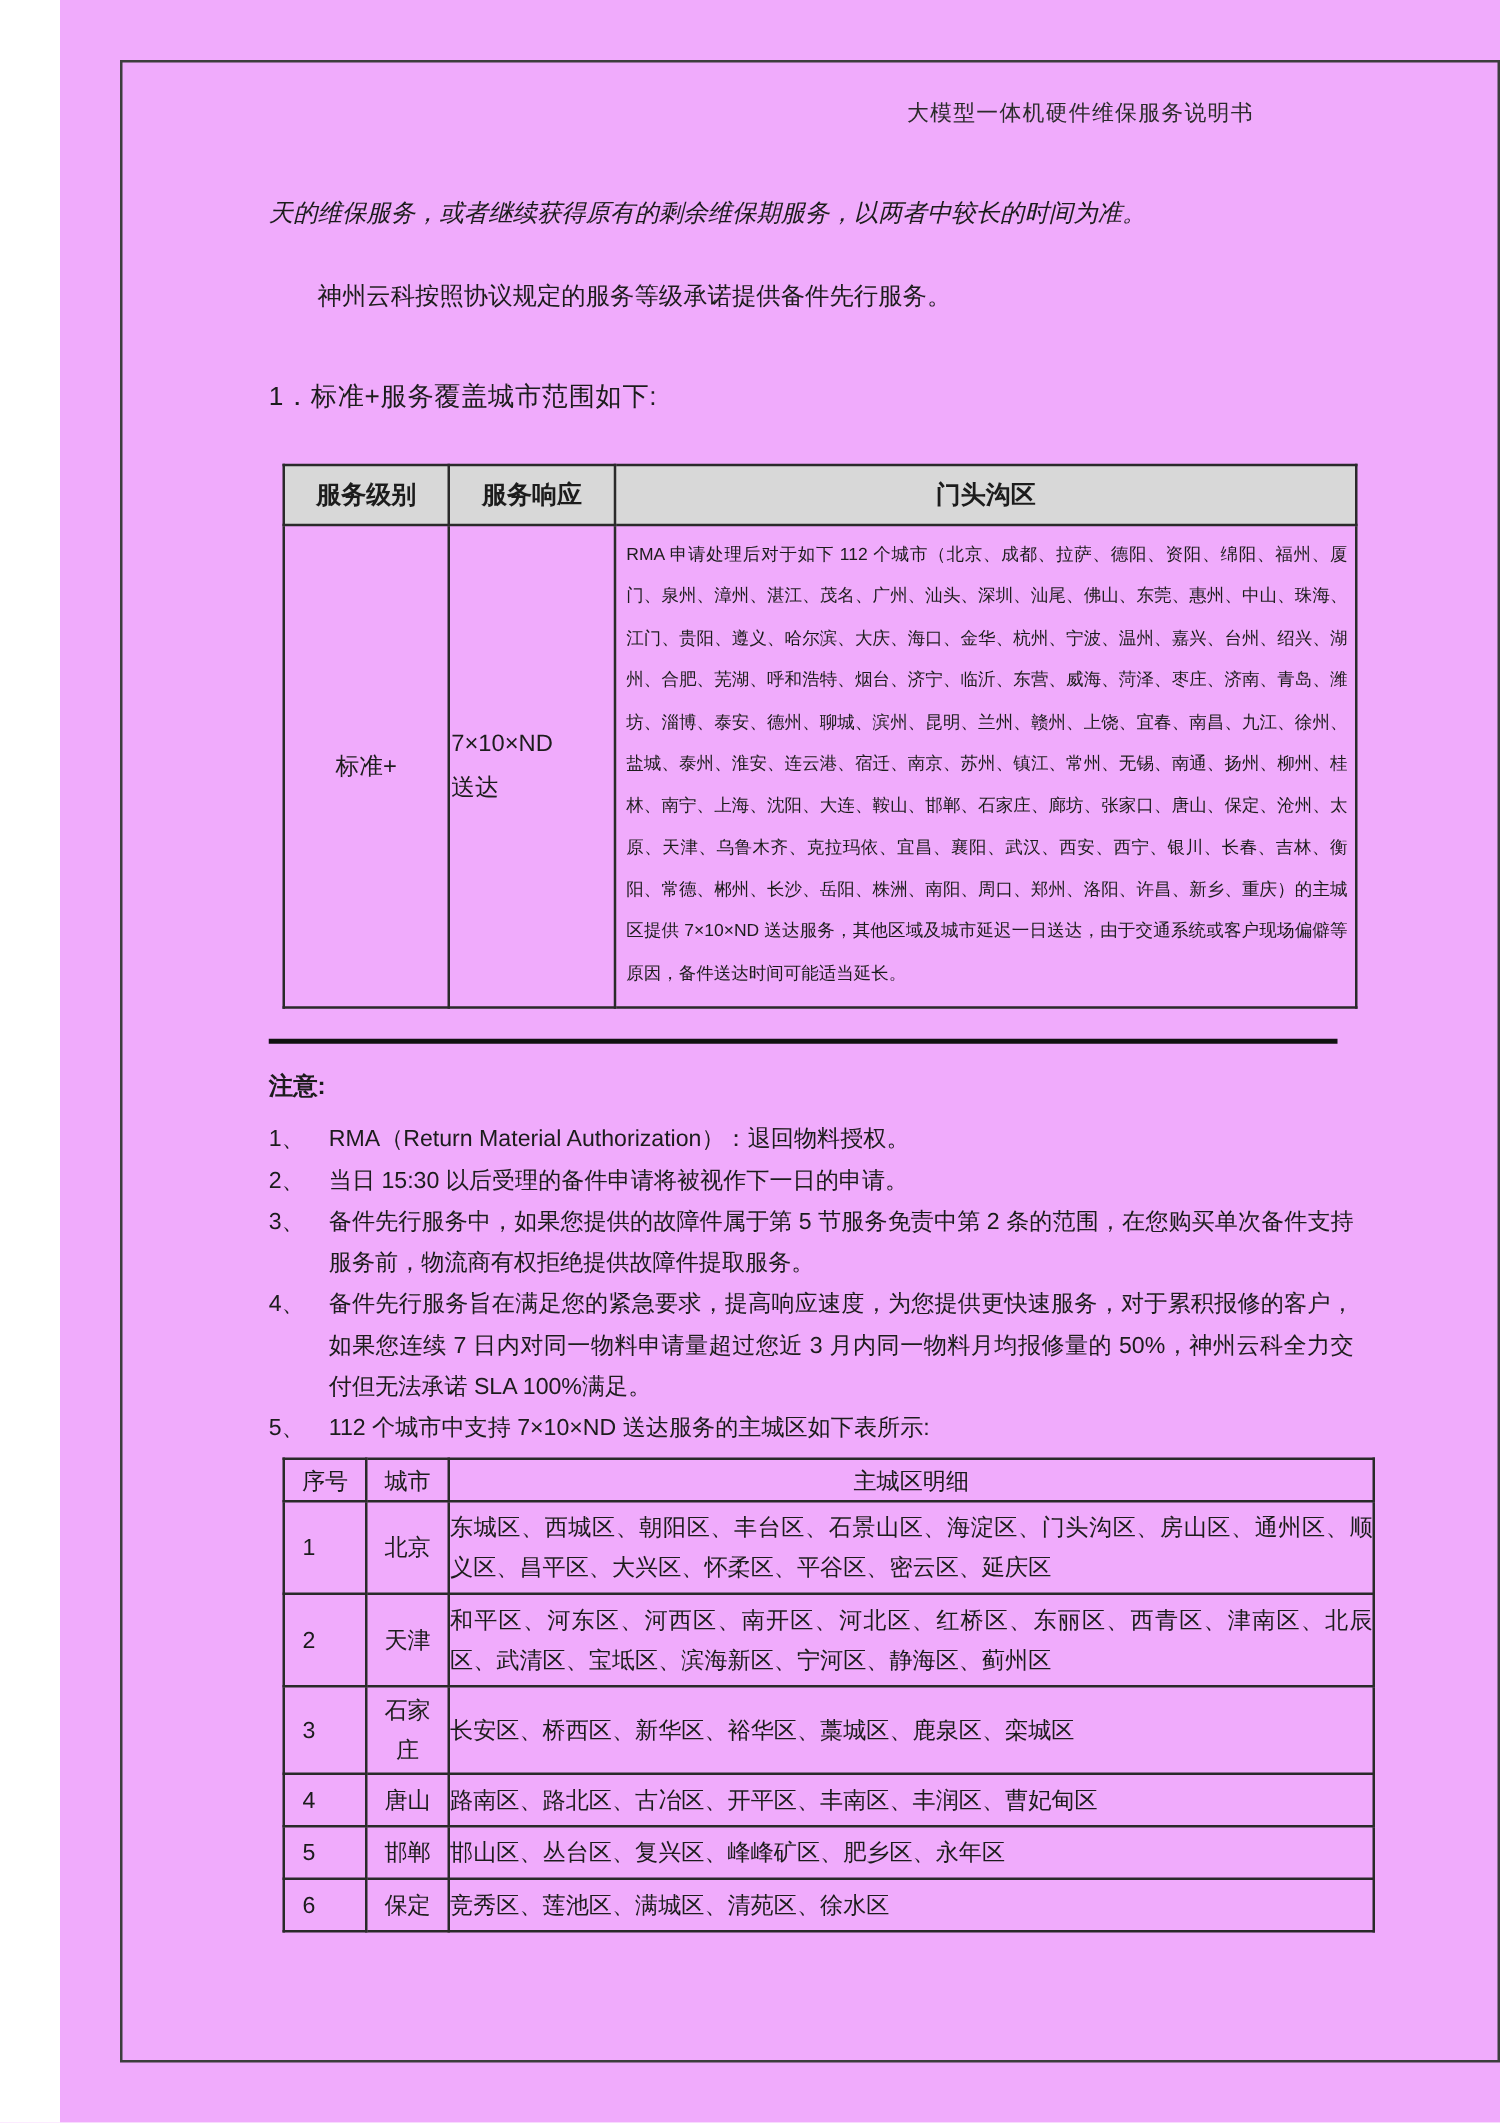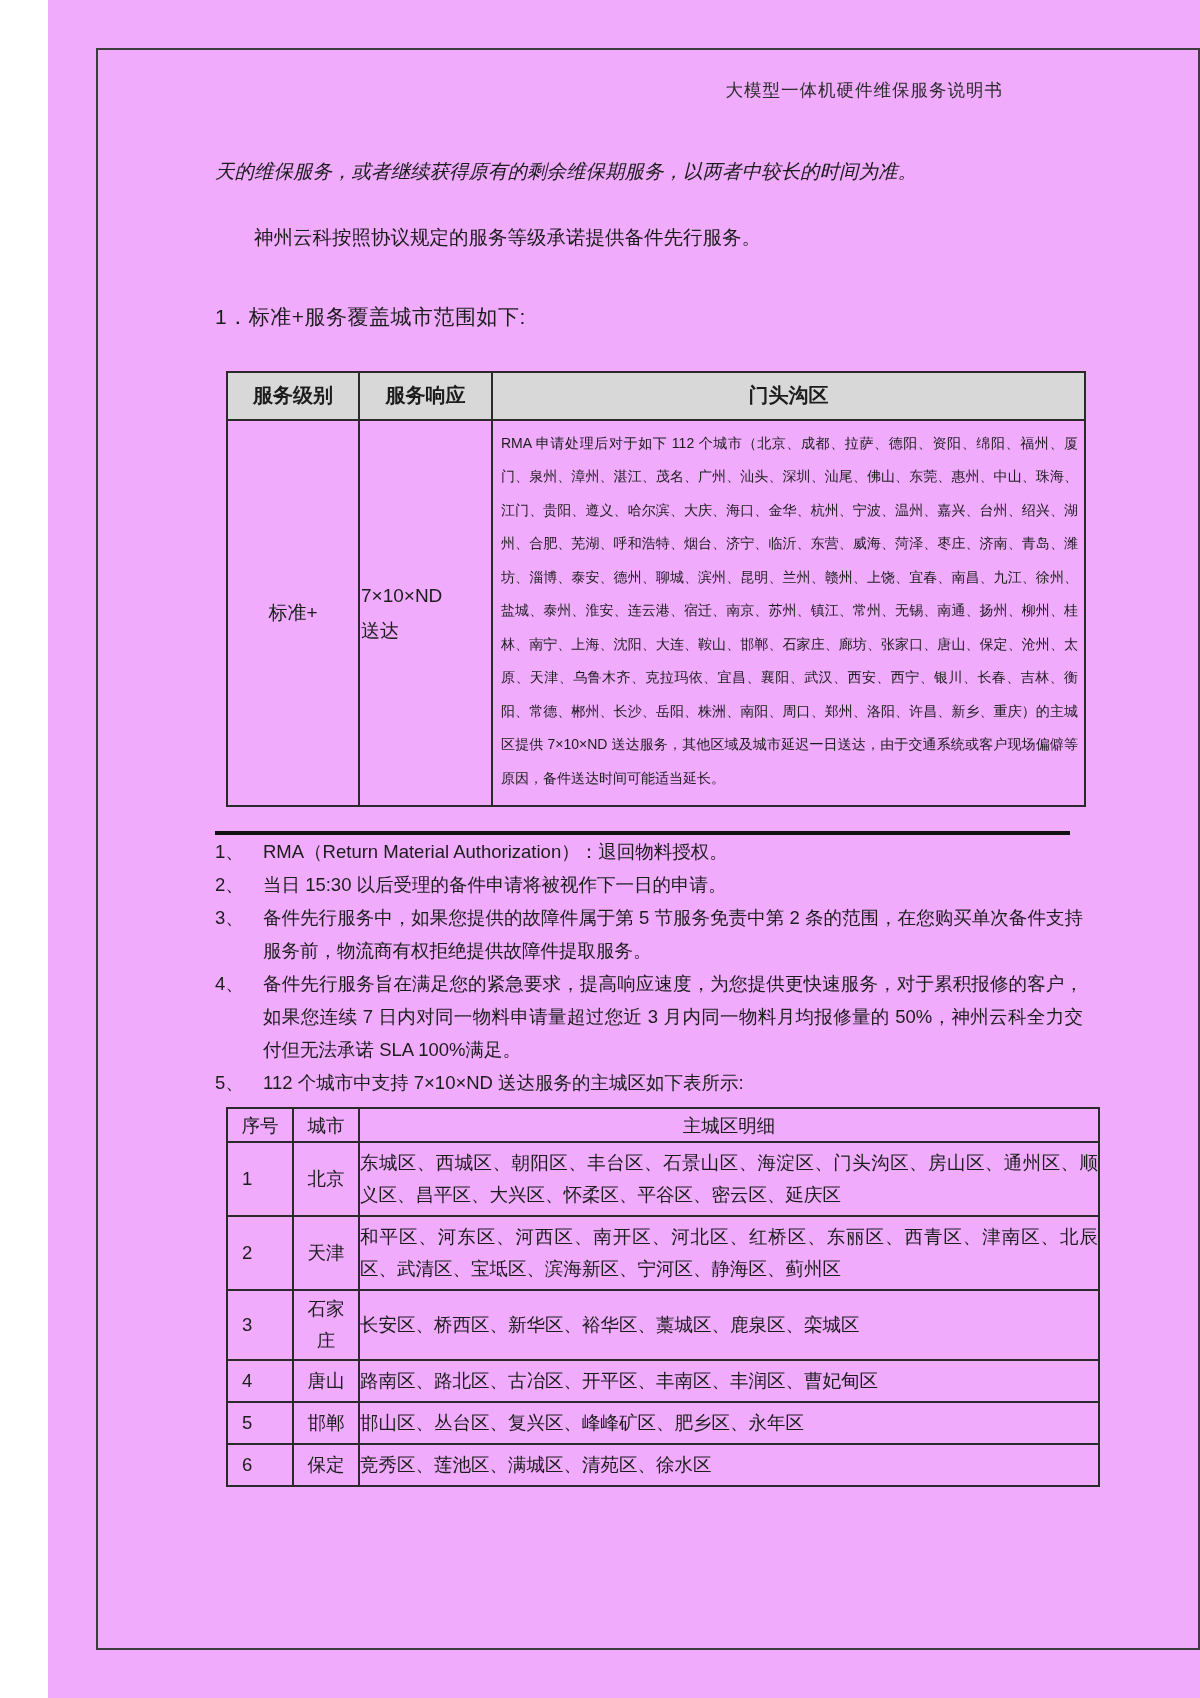--- a/index.html
+++ b/index.html
@@ -132,20 +132,21 @@
             <div>7×10×ND</div>
             <div>送达</div>
           </td>
           <td class="cell-cities">RMA 申请处理后对于如下 112 个城市（北京、成都、拉萨、德阳、资阳、绵阳、福州、厦门、泉州、漳州、湛江、茂名、广州、汕头、深圳、汕尾、佛山、东莞、惠州、中山、珠海、江门、贵阳、遵义、哈尔滨、大庆、海口、金华、杭州、宁波、温州、嘉兴、台州、绍兴、湖州、合肥、芜湖、呼和浩特、烟台、济宁、临沂、东营、威海、菏泽、枣庄、济南、青岛、潍坊、淄博、泰安、德州、聊城、滨州、昆明、兰州、赣州、上饶、宜春、南昌、九江、徐州、盐城、泰州、淮安、连云港、宿迁、南京、苏州、镇江、常州、无锡、南通、扬州、柳州、桂林、南宁、上海、沈阳、大连、鞍山、邯郸、石家庄、廊坊、张家口、唐山、保定、沧州、太原、天津、乌鲁木齐、克拉玛依、宜昌、襄阳、武汉、西安、西宁、银川、长春、吉林、衡阳、常德、郴州、长沙、岳阳、株洲、南阳、周口、郑州、洛阳、许昌、新乡、重庆）的主城区提供 7×10×ND 送达服务，其他区域及城市延迟一日送达，由于交通系统或客户现场偏僻等原因，备件送达时间可能适当延长。</td>
         </tr>
       </tbody>
     </table>
 
     <div class="thick-rule"></div>
 
+    <div class="note-label">注意:</div>
 
     <div class="note-item">
       <span class="note-num">1、</span>
       <span>RMA（Return Material Authorization）：退回物料授权。</span>
     </div>
     <div class="note-item">
       <span class="note-num">2、</span>
       <span>当日 15:30 以后受理的备件申请将被视作下一日的申请。</span>
     </div>
     <div class="note-item">

